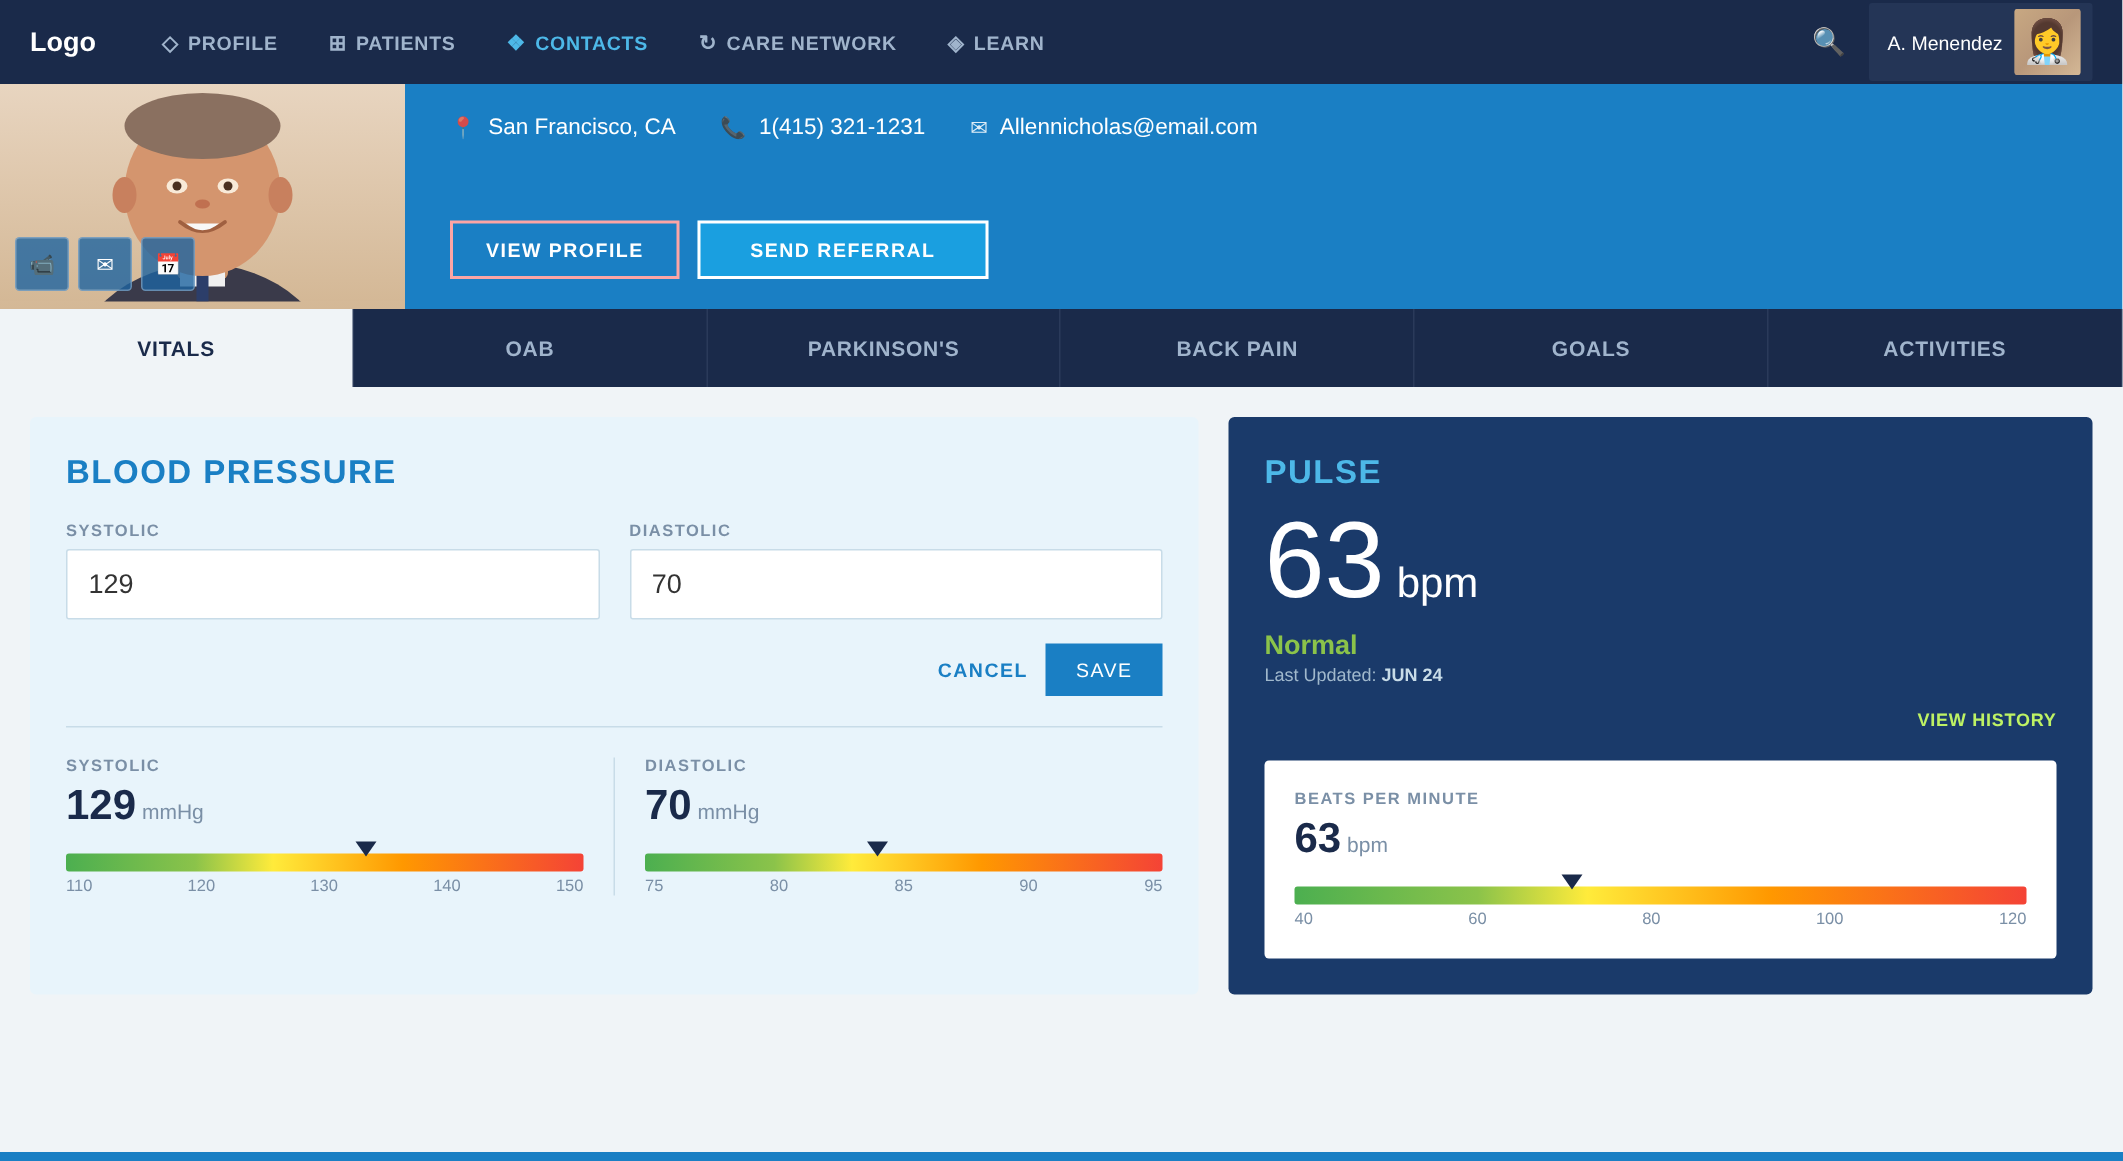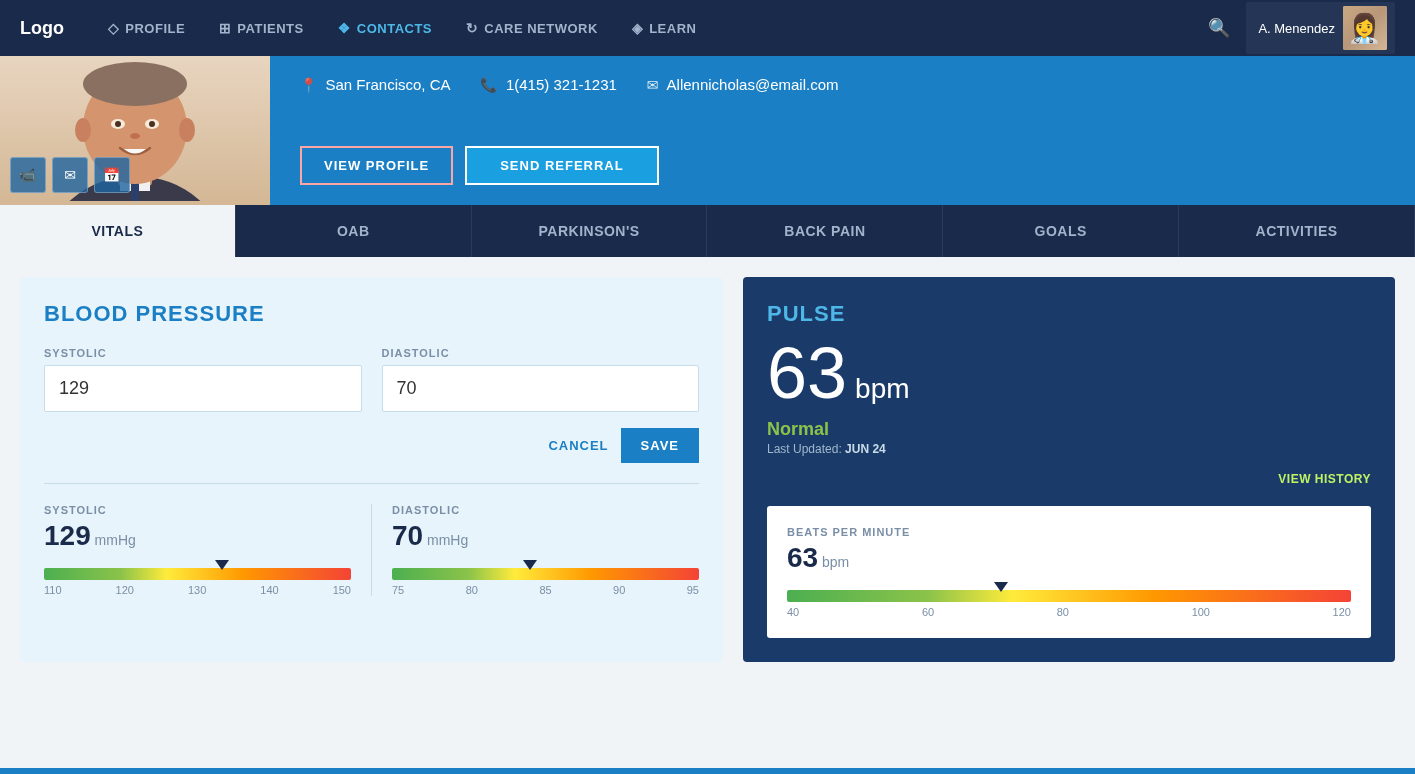--- a/index.html
+++ b/index.html
@@ -267,21 +267,21 @@
       font-weight: 700;
       letter-spacing: 1px;
       cursor: pointer;
       text-transform: uppercase;
     }
     .save-btn {
       background: #1a7fc4;
       border: none;
       color: white;
       font-size: 13px;
-      font-weight: 700;
+      font-weight: 400;
       letter-spacing: 1px;
       cursor: pointer;
       padding: 10px 20px;
       text-transform: uppercase;
     }
 
     .bp-metrics-row {
       display: flex;
       gap: 0;
       border-top: 1px solid #c8dce8;
@@ -342,21 +342,21 @@
       justify-content: space-between;
       margin-top: 4px;
     }
     .bar-label {
       font-size: 11px;
       color: #7a8fa6;
     }
 
     
     .pulse-card {
-      width: 652px;
+      width: 576px;
       background: #1a3a6a;
       border-radius: 4px;
       padding: 24px;
       flex-shrink: 0;
     }
     .pulse-title {
       color: #4db8e8;
       font-size: 22px;
       font-weight: 700;
       letter-spacing: 1px;

